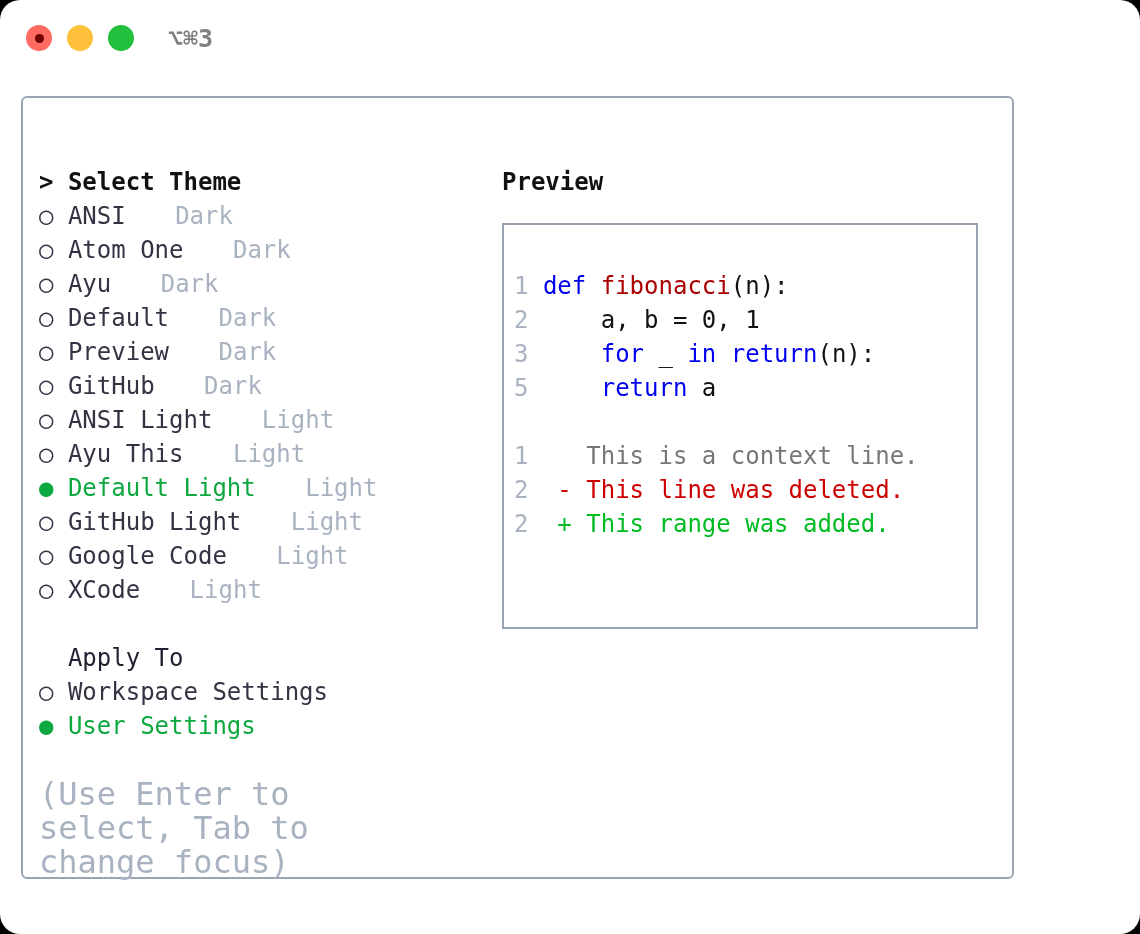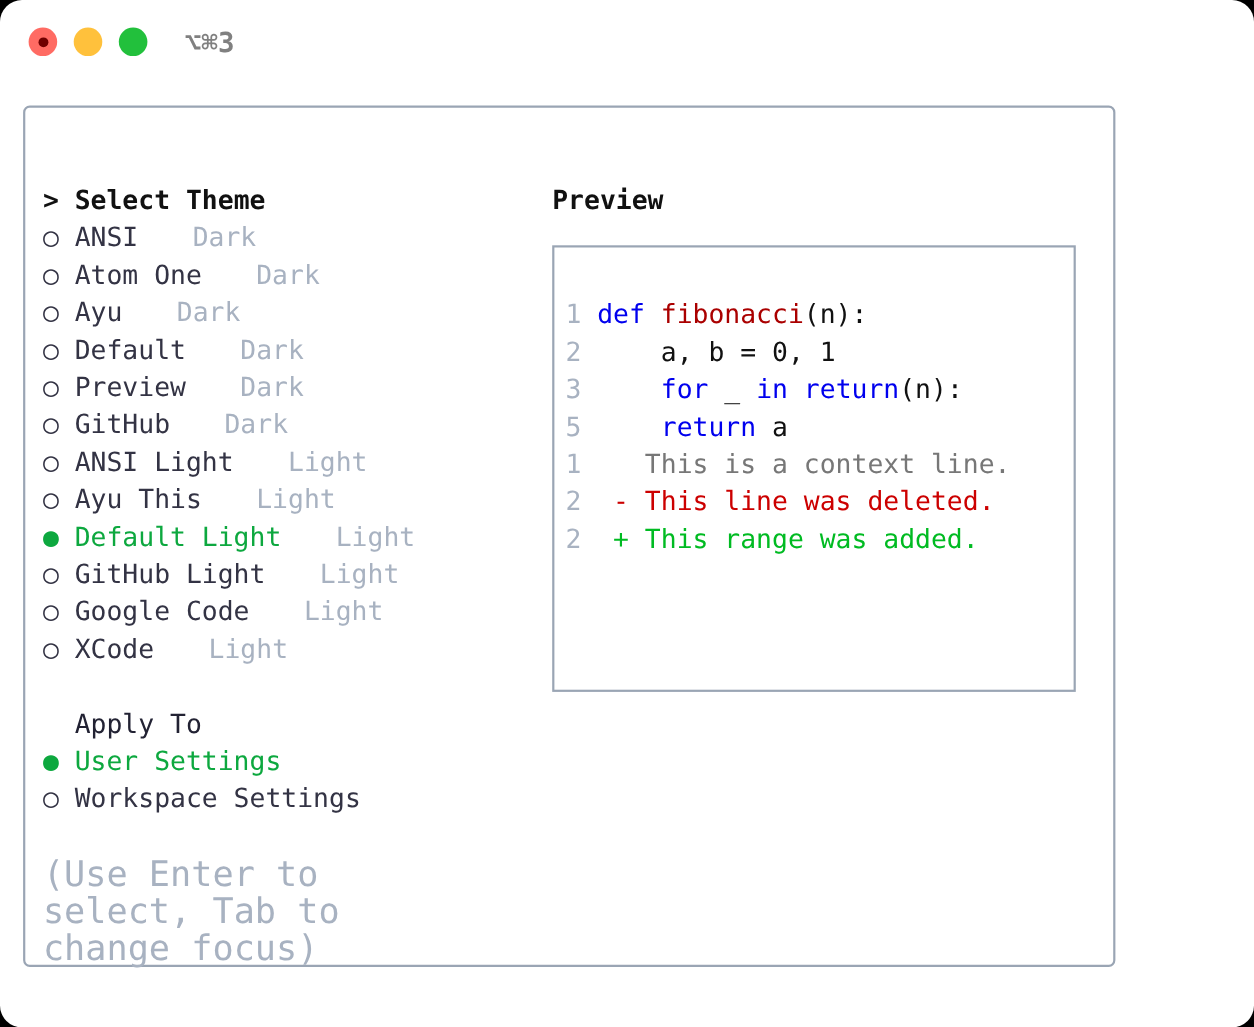--- a/index.html
+++ b/index.html
@@ -175,21 +175,21 @@
   .lineno {
     color: #a8b2c1;
     display: inline-block;
     width: 1ch;
     text-align: right;
   }
   .kw  { color: #0000ee; }
   .fn  { color: #aa0000; }
   .pl  { color: #111111; }
 
-  .diff-area { }
+  .diff-area { margin-top: 34px; }
   .diff-ctx  { color: #777777; }
   .diff-del  { color: #cc0000; }
   .diff-add  { color: #00bb22; }
 </style>
 </head>
 <body>
 
 <div class="window">
 
   <div class="titlebar">
@@ -218,22 +218,22 @@
             <div class="theme-row selected"><span class="marker">●</span><span class="name"> Default Light</span><span class="cat"> Light</span></div>
             <div class="theme-row"><span class="marker">○</span><span class="name"> GitHub Light</span><span class="cat"> Light</span></div>
             <div class="theme-row"><span class="marker">○</span><span class="name"> Google Code</span><span class="cat"> Light</span></div>
             <div class="theme-row"><span class="marker">○</span><span class="name"> XCode</span><span class="cat"> Light</span></div>
           </div>
 
         <div class="section-gap"></div>
 
         <div class="apply-header">Apply To</div>
         <div id="apply-rows">
+            <div class="theme-row"><span class="marker">○</span><span class="name"> Workspace Settings</span></div>
             <div class="theme-row selected"><span class="marker">●</span><span class="name"> User Settings</span></div>
-            <div class="theme-row"><span class="marker">○</span><span class="name"> Workspace Settings</span></div>
           </div>
 
         <div class="hint">(Use Enter to select, Tab to change focus)</div>
       </div>
 
       <div class="right-col">
         <div class="preview-title">Preview</div>
         <div class="preview-box">
           <div class="code-area">
             <div id="code-lines">

